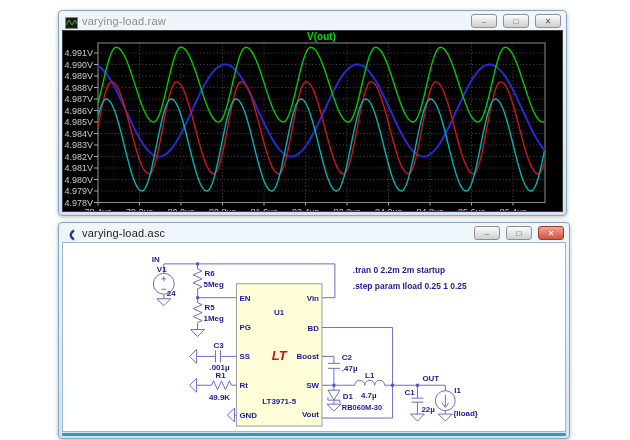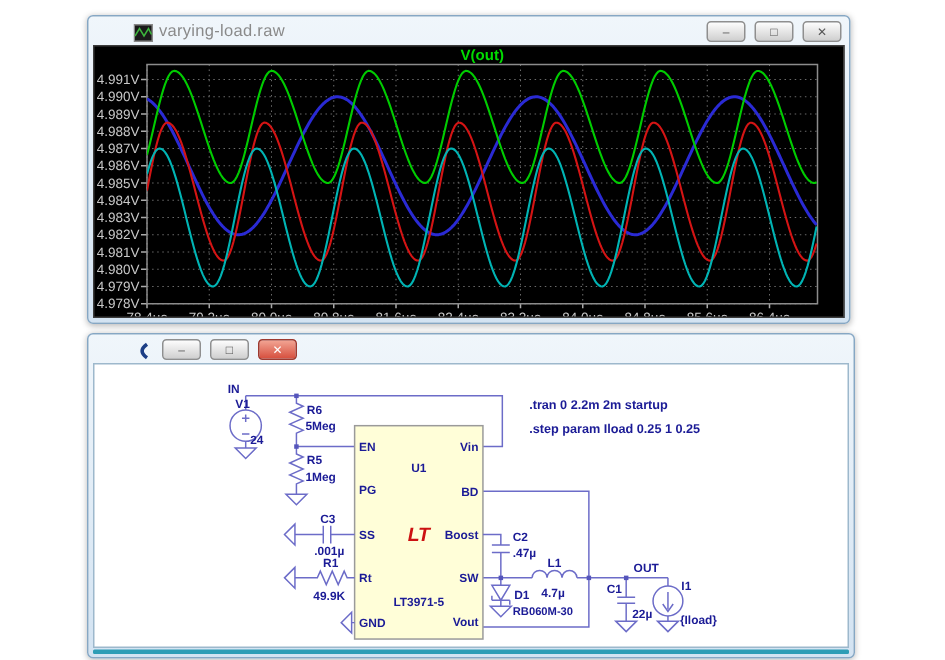--- a/index.html
+++ b/index.html
@@ -1,20 +1,20 @@
 <!DOCTYPE html>
 <html><head>
 <meta charset="utf-8">
 <style>
   html,body{margin:0;padding:0;}
   body{width:630px;height:440px;position:relative;background:#ffffff;overflow:hidden;
        font-family:"Liberation Sans", sans-serif;}
   .window{position:absolute;border:1px solid #86a7c4;border-radius:4px;
           background:linear-gradient(#f0f6fb,#d3e3f2);box-shadow:0 1px 4px rgba(0,0,0,.28);}
-  .titlebar{height:19px;display:flex;align-items:center;padding:0 5px 0 6px;gap:4px;margin-left:24px;}
+  .titlebar{height:19px;display:flex;align-items:center;padding:0 5px 0 6px;gap:4px;}
   .title{flex:1;font-size:11px;letter-spacing:.2px;white-space:nowrap;overflow:hidden;}
   .title.inactive{color:#8a8a8a;}
   .title.active{color:#1c1c1c;}
   .winbtn{width:26px;height:14px;border:1px solid #8f8f8f;border-radius:3px;margin-left:2px;
           background:linear-gradient(#fdfdfd,#cfcfcf);color:#555;font-size:8px;line-height:13px;
           text-align:center;box-sizing:border-box;}
   .winbtn.close-active{background:linear-gradient(#f2a493,#d64f3e);border-color:#9e3a30;color:#fff;}
   .client-raw{position:absolute;left:3px;right:3px;top:19px;bottom:3px;background:#000;
               border:1px solid #3c3c3c;box-sizing:border-box;}
   .client-asc{position:absolute;left:3px;right:3px;top:19px;bottom:6px;background:#fff;
@@ -136,20 +136,21 @@
   </div>
 </div>
 
 <div class="window" id="win-asc" style="left:58px;top:222px;width:510px;height:215px;">
   <div class="titlebar">
     <span class="icon13">
       <svg width="13" height="12">
           <path d="M9,1.5 Q2.5,6 9,10.5" fill="none" stroke="#1d3f86" stroke-width="2.4"></path>
         </svg>
     </span>
+    <span class="title active">varying-load.asc</span>
     <span class="winbtn">–</span>
     <span class="winbtn">□</span>
     <span class="winbtn close-active">✕</span>
   </div>
   <div class="client-asc">
     <svg width="502" height="188" viewBox="0 0 504 189">
 
       <path class="w" d="M101,21 H273 V55 H260"></path>
       <path class="w" d="M135,55 H174"></path>
       <path class="w" d="M260,85 H331 V176 H260"></path>

